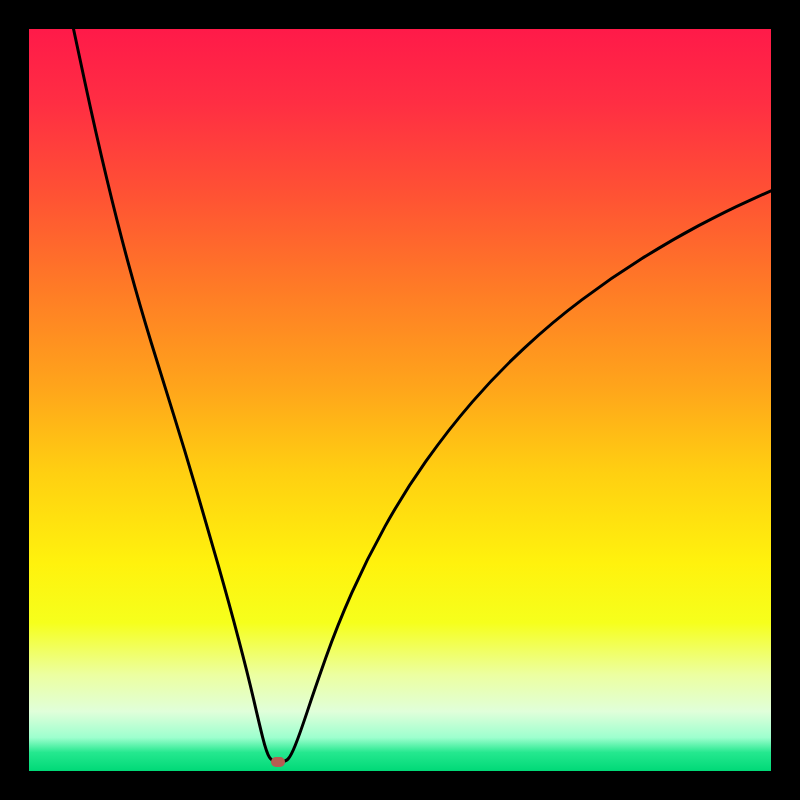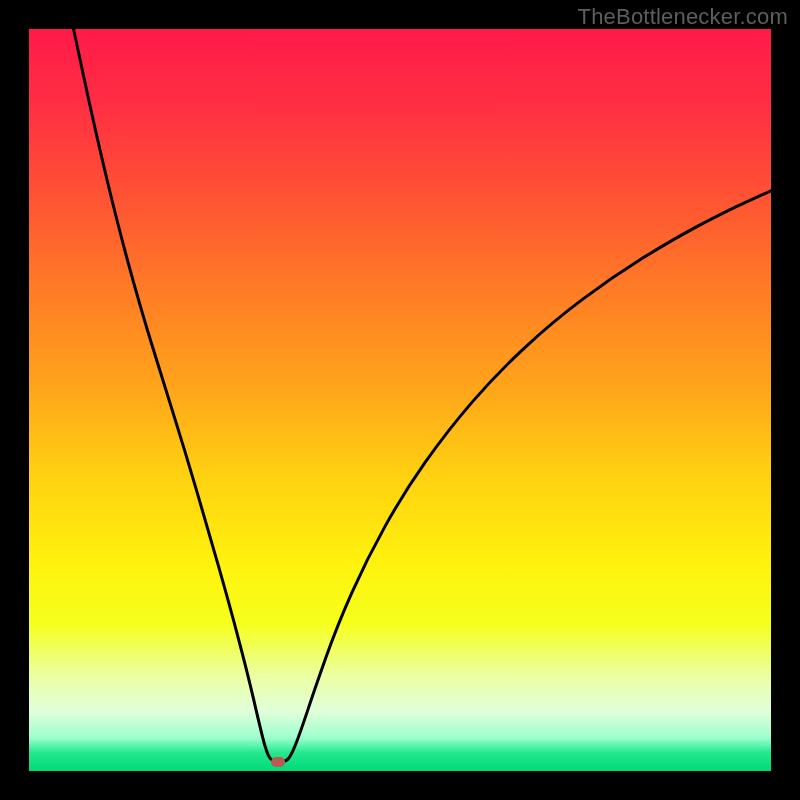--- a/index.html
+++ b/index.html
@@ -85,14 +85,13 @@
       <rect x="0" y="0" width="742" height="742" fill="url(#bg-grad)"></rect>
     </svg>
 
     <svg class="curve" viewBox="0 0 742 742" preserveAspectRatio="none">
       <path id="curve-path" d="M 44.52 0.00 Q 44.52 0.00 55.65 51.94 Q 66.78 103.88 77.91 150.25 Q 89.04 196.63 100.17 237.44 Q 111.30 278.25 122.43 314.24 Q 133.56 350.22 144.69 385.84 Q 155.82 421.46 166.95 459.30 Q 178.08 497.14 189.21 536.10 Q 200.34 575.05 209.61 610.30 Q 218.89 645.54 224.45 669.65 Q 230.02 693.77 233.73 708.61 Q 237.44 723.45 240.41 728.27 Q 243.38 733.10 249.68 733.10 Q 255.99 733.10 258.96 730.13 Q 261.93 727.16 266.38 716.03 Q 270.83 704.90 278.25 682.64 Q 285.67 660.38 296.80 628.85 Q 307.93 597.31 322.77 563.92 Q 337.61 530.53 356.16 497.14 Q 374.71 463.75 396.97 432.22 Q 419.23 400.68 443.35 372.86 Q 467.46 345.03 495.28 319.06 Q 523.11 293.09 552.79 270.83 Q 582.47 248.57 612.15 230.02 Q 641.83 211.47 669.65 196.63 Q 697.48 181.79 719.74 171.77 T 742.00 161.76 " fill="none" stroke-width="3" stroke-linecap="round" stroke-linejoin="round" stroke="#000000"></path>
     </svg>
 
     <div id="marker" class="marker" style="left: 248.57px; top: 733.096px; background: rgb(182, 92, 82);"></div>
   </div>
 
-  <div class="watermark">TheBottlenecker.com</div>
 </div>
 
 </body></html>

